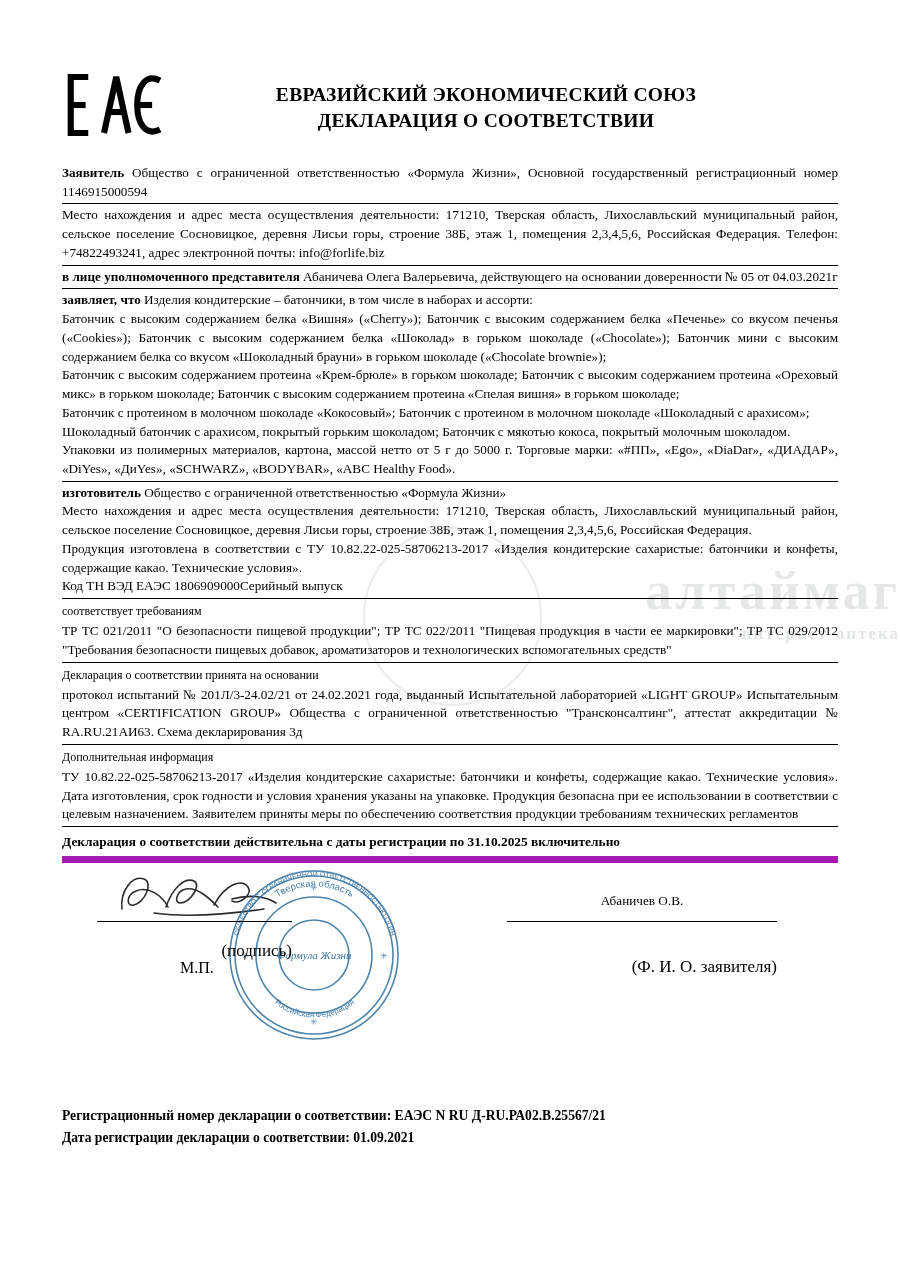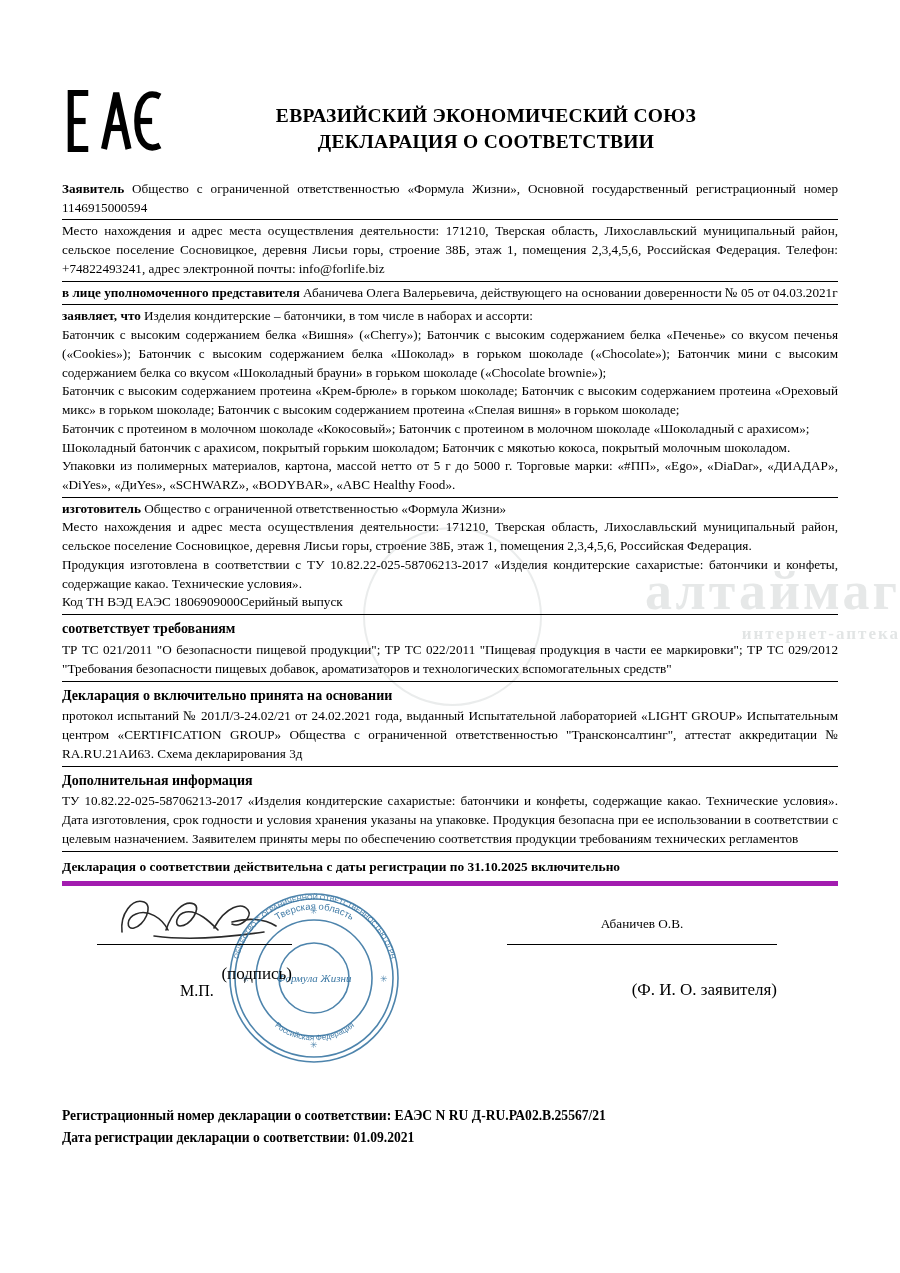--- a/index.html
+++ b/index.html
@@ -55,23 +55,23 @@
     height: 175px;
     border: 2px solid rgba(140,150,150,0.18);
     border-radius: 50%;
     z-index: 0;
   }
 
   
   .header {
     position: relative;
     z-index: 2;
-    padding-top: 78px;
+    padding-top: 62px;
     display: flex;
-    align-items: center;
+    align-items: flex-start;
   }
   .eac-mark {
     width: 105px;
     margin-left: 62px;
     margin-top: 8px;
     flex: 0 0 auto;
   }
   .header-titles {
     flex: 1 1 auto;
     text-align: center;
@@ -97,36 +97,36 @@
   .row {
     font-size: 13.2px;
     line-height: 1.42;
     padding: 2px 0 2px 0;
     text-align: left;
   }
   .row.bordered-top {
     border-top: 1px solid #000;
   }
   .row.bordered-bottom {
-    border-bottom: 5px solid #a21caf;
+    border-bottom: 7px solid #a21caf;
   }
   .lbl {
     font-weight: bold;
   }
   .p {
     margin: 0;
     text-align: justify;
   }
   .p + .p {
     margin-top: 0px;
   }
 
   .section-head {
-    font-weight: bold;
-    font-size: 14px;
+    font-weight: normal;
+    font-size: 12px;
     padding: 2px 0;
   }
 
   .valid-row {
     font-weight: bold;
     font-size: 13.4px;
     padding: 3px 0;
   }
 
   
@@ -256,21 +256,21 @@
       <p class="p">Продукция изготовлена в соответствии с ТУ 10.82.22-025-58706213-2017 «Изделия кондитерские сахаристые: батончики и конфеты, содержащие какао. Технические условия».</p>
       <p class="p">Код ТН ВЭД ЕАЭС  1806909000Серийный выпуск</p>
     </div>
 
     <div class="row bordered-top">
       <div class="section-head">соответствует требованиям</div>
       <p class="p">ТР ТС 021/2011 "О безопасности пищевой продукции"; ТР ТС 022/2011 "Пищевая продукция в части ее маркировки"; ТР ТС 029/2012 "Требования безопасности пищевых добавок, ароматизаторов и технологических вспомогательных средств"</p>
     </div>
 
     <div class="row bordered-top">
-      <div class="section-head">Декларация о включительно принята на основании</div>
+      <div class="section-head">Декларация о соответствии принята на основании</div>
       <p class="p">протокол испытаний № 201Л/3-24.02/21 от 24.02.2021 года, выданный Испытательной лабораторией «LIGHT GROUP» Испытательным центром «CERTIFICATION GROUP» Общества с ограниченной ответственностью "Трансконсалтинг", аттестат аккредитации № RA.RU.21АИ63. Схема декларирования 3д</p>
     </div>
 
     <div class="row bordered-top">
       <div class="section-head">Дополнительная информация</div>
       <p class="p">ТУ 10.82.22-025-58706213-2017 «Изделия кондитерские сахаристые: батончики и конфеты, содержащие какао. Технические условия». Дата изготовления, срок годности и условия хранения указаны на упаковке. Продукция безопасна при ее использовании в соответствии с целевым назначением. Заявителем приняты меры по обеспечению соответствия продукции требованиям технических регламентов</p>
     </div>
 
     <div class="row bordered-top bordered-bottom">
       <div class="valid-row">Декларация о соответствии  действительна с даты регистрации по 31.10.2025 включительно</div>

